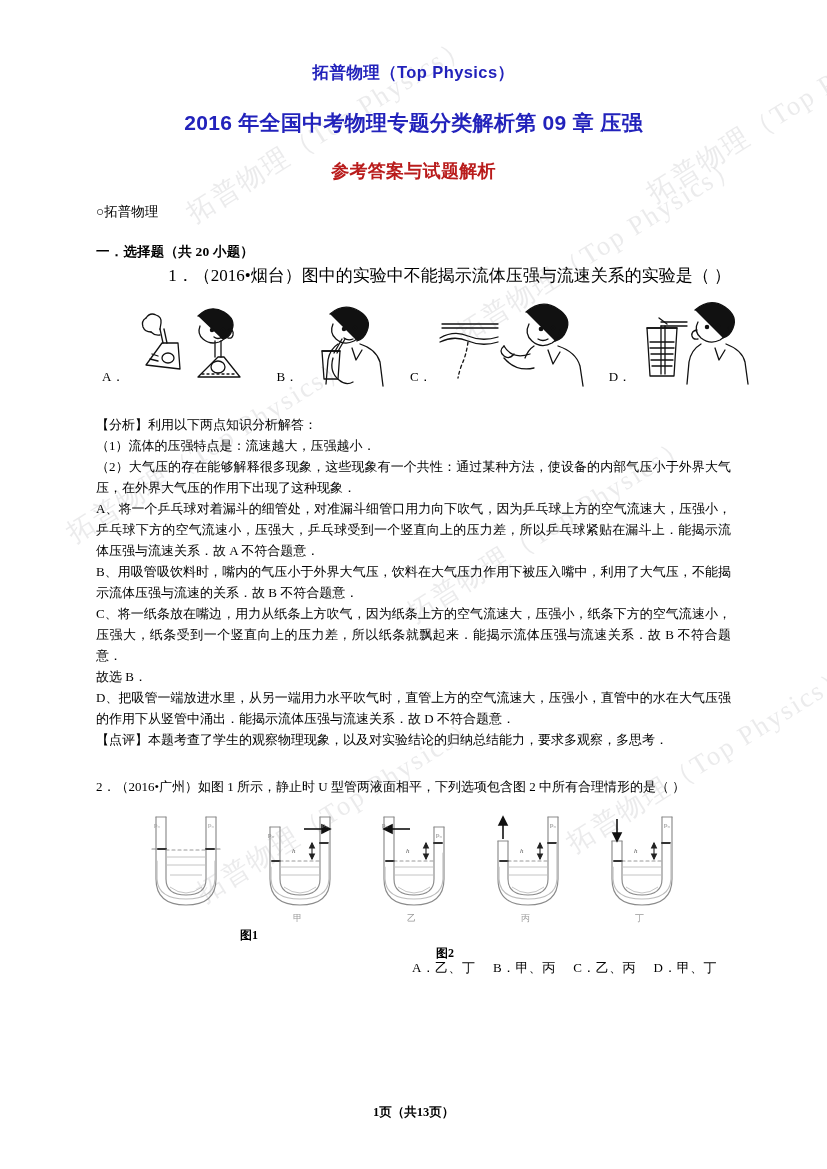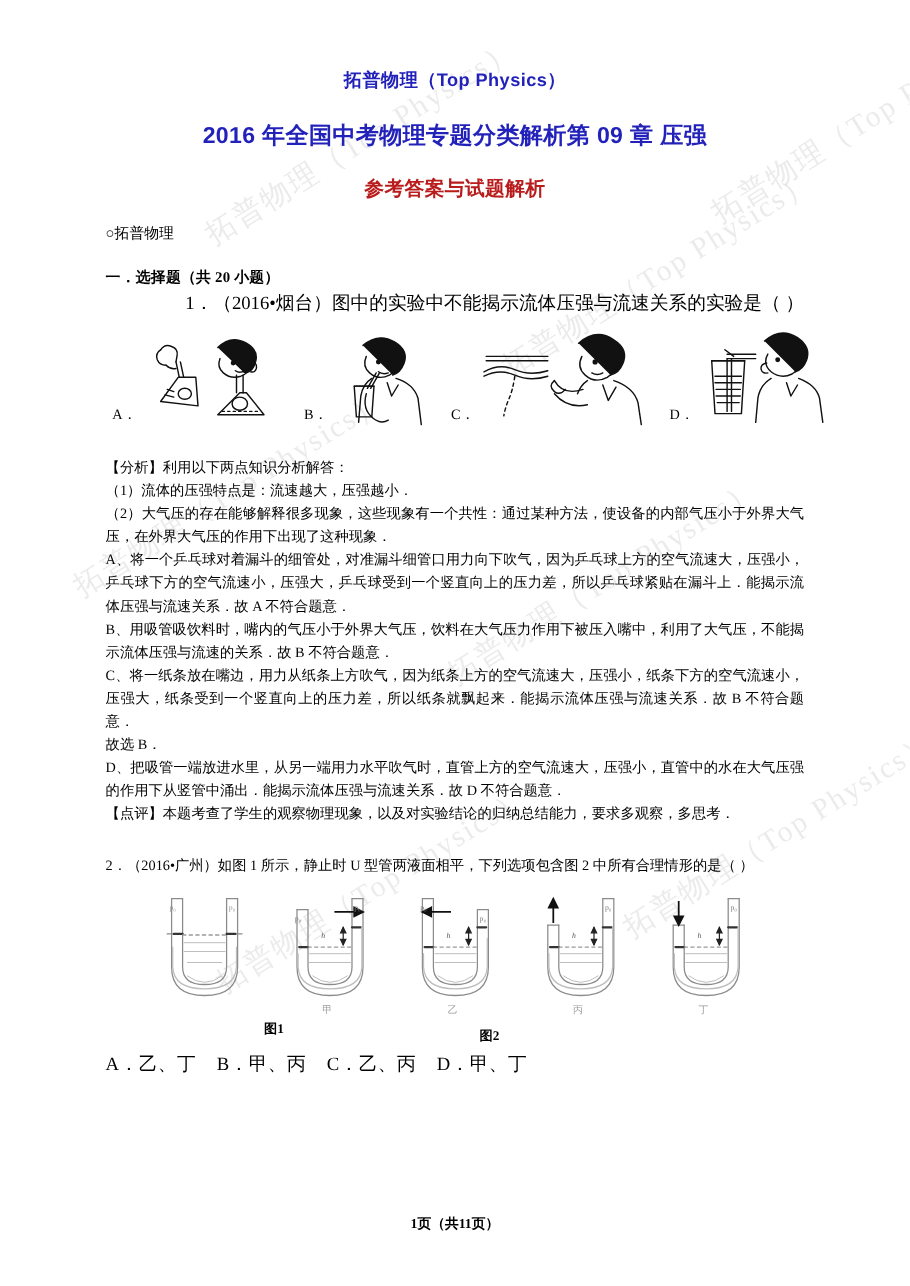--- a/index.html
+++ b/index.html
@@ -140,27 +140,28 @@
     font-weight: 700;
   }
   .cap-fig1 {
     position: absolute;
     left: 144px;
     top: 0;
   }
   .cap-fig2 {
     position: absolute;
     left: 340px;
-    top: 6px;
+    top: 18px;
   }
   .choices {
-    font-size: 17px;
+    font-size: 13px;
     line-height: 21px;
     padding-top: 12px;
     letter-spacing: 0.4px;
+    text-align: right;
   }
   .choices span { margin-right: 14px; }
 
   .footer {
     position: absolute;
     bottom: 48px;
     left: 0;
     right: 0;
     text-align: center;
     font-size: 12.5px;
@@ -487,16 +488,16 @@
     <div class="choices">
       <span>A．乙、丁</span>
       <span>B．甲、丙</span>
       <span>C．乙、丙</span>
       <span>D．甲、丁</span>
     </div>
 
   </div>
 
   <div class="footer">
-    <span class="num">1</span><span>页（共</span><span class="num">11</span><span>页）</span>
+    <span class="num">1</span><span>页（共</span><span class="num">13</span><span>页）</span>
   </div>
 
 </div>
 
 </body></html>

